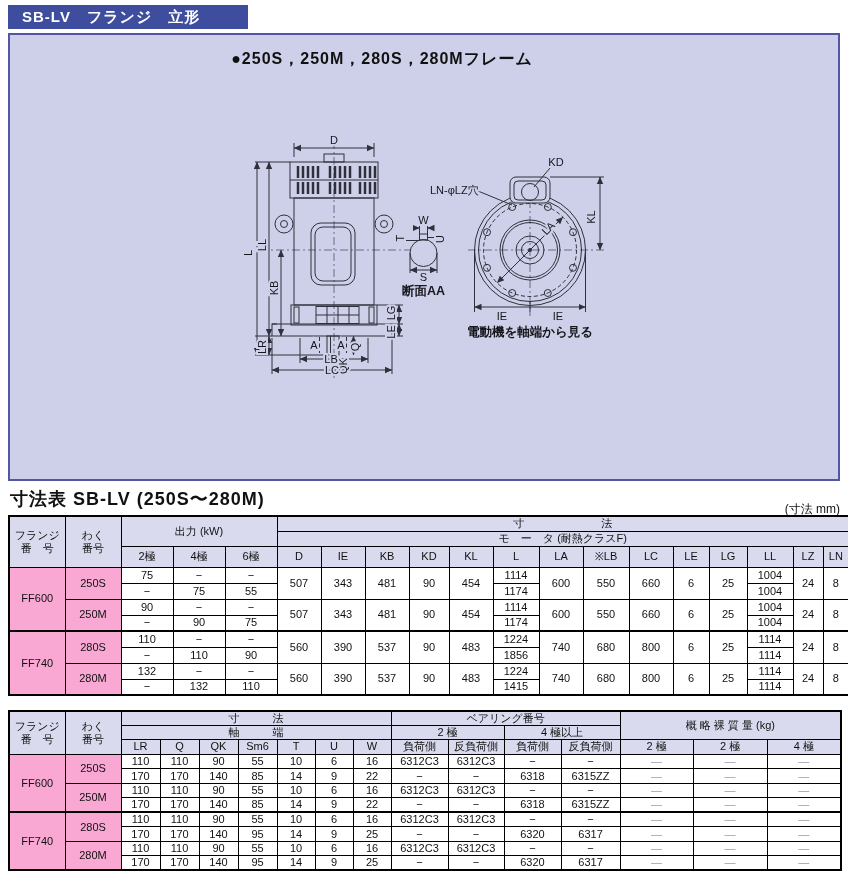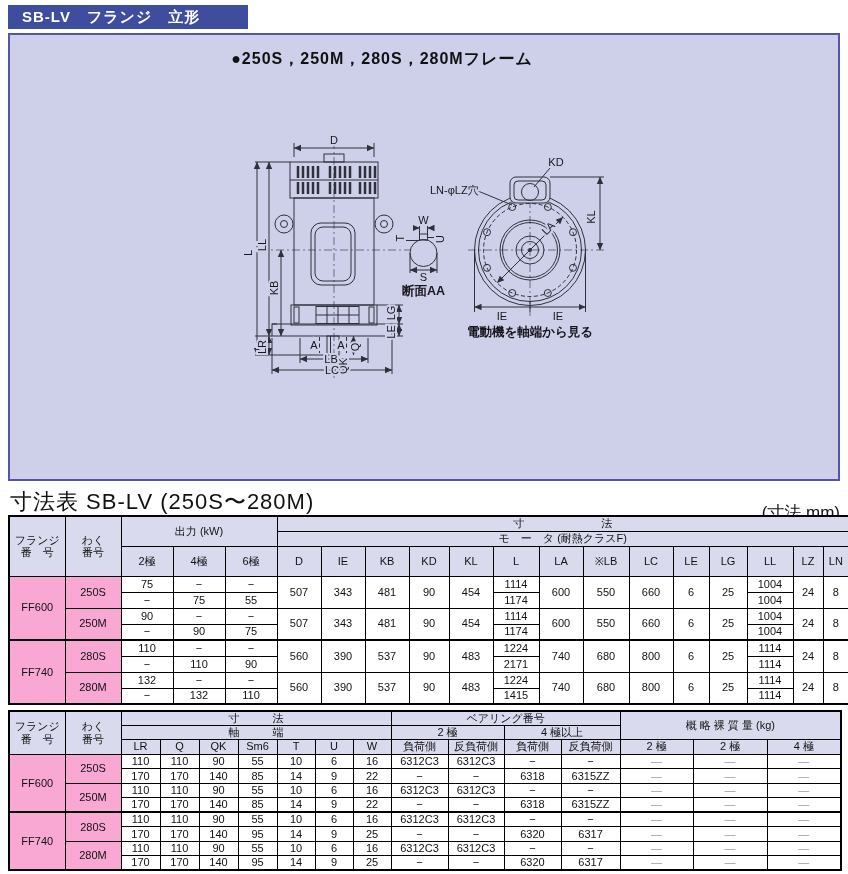--- a/index.html
+++ b/index.html
@@ -6,33 +6,33 @@
   body{width:848px;height:874px;position:relative;background:#fff;color:#111;
        font-family:"Liberation Sans",sans-serif;}
   .titlebar{position:absolute;left:8px;top:5px;width:240px;height:24px;background:#3e4d9e;
        color:#fff;font-size:15px;font-weight:bold;line-height:24px;padding-left:14px;
        box-sizing:border-box;letter-spacing:1px;white-space:nowrap}
   .panel{position:absolute;left:8px;top:33px;width:832px;height:448px;background:#cdd0e8;
        border:2px solid #5355a5;box-sizing:border-box}
   .frame-note{position:absolute;left:0;top:14px;width:100%;text-align:center;font-size:16px;
        font-weight:bold;transform:translateX(-42px);letter-spacing:1px}
   .drawing{position:absolute;left:0;top:0}
-  .sec-title{position:absolute;left:10px;top:487px;font-size:22px;font-weight:normal;letter-spacing:1px}
-  .unit-note{position:absolute;right:8px;top:501px;font-size:17px}
+  .sec-title{position:absolute;left:10px;top:487px;font-size:18px;font-weight:bold;letter-spacing:1px}
+  .unit-note{position:absolute;right:8px;top:501px;font-size:12px}
   table{position:absolute;left:8px;border-collapse:collapse;table-layout:fixed;border:2px solid #000}
   .t1{top:515px;width:832px}
   .t2{top:710px;width:832px}
   th,td{border:1px solid #000;text-align:center;vertical-align:middle;padding:0;
        font-size:11px;font-weight:normal;line-height:1.15;overflow:hidden;white-space:nowrap}
   th{background:#d9daee}
   td.hd{background:#f9a8d4}
   tr.sep td{border-top:2px solid #000}
   .gray{color:#9a9aa2}
   .t1 tr.h1,.t1 tr.h2{height:15px}
-  .t1 tr.h3{height:30px}
+  .t1 tr.h3{height:21px}
   .t1 tbody tr{height:16px}
   .t2 tr.h1,.t2 tr.h2{height:14px}
   .t2 tr.h3{height:15px}
   .t2 tbody tr{height:14.5px}
   
   .ln{stroke:#30303c;fill:none;stroke-width:1}
   .cl{stroke:#6a6a85;fill:none;stroke-width:1;stroke-dasharray:8 3 2 3}
   .dsh{stroke:#30303c;fill:none;stroke-width:1;stroke-dasharray:4 2.5}
   .slot{stroke:#30303c;stroke-width:2.5;fill:none}
   .svglbl{paint-order:stroke;stroke:#cdd0e8;stroke-width:4px;fill:#16161c;
@@ -313,21 +313,21 @@
       <td rowspan="2">6</td>
       <td rowspan="2">25</td>
       <td>1114</td>
       <td rowspan="2">24</td>
       <td rowspan="2">8</td>
     </tr>
     <tr>
       <td>−</td>
       <td>110</td>
       <td>90</td>
-      <td>2171</td>
+      <td>1856</td>
       <td>1114</td>
     </tr>
     <tr>
       <td class="hd" rowspan="2">280M</td>
       <td>132</td>
       <td>−</td>
       <td>−</td>
       <td rowspan="2">560</td>
       <td rowspan="2">390</td>
       <td rowspan="2">537</td>

